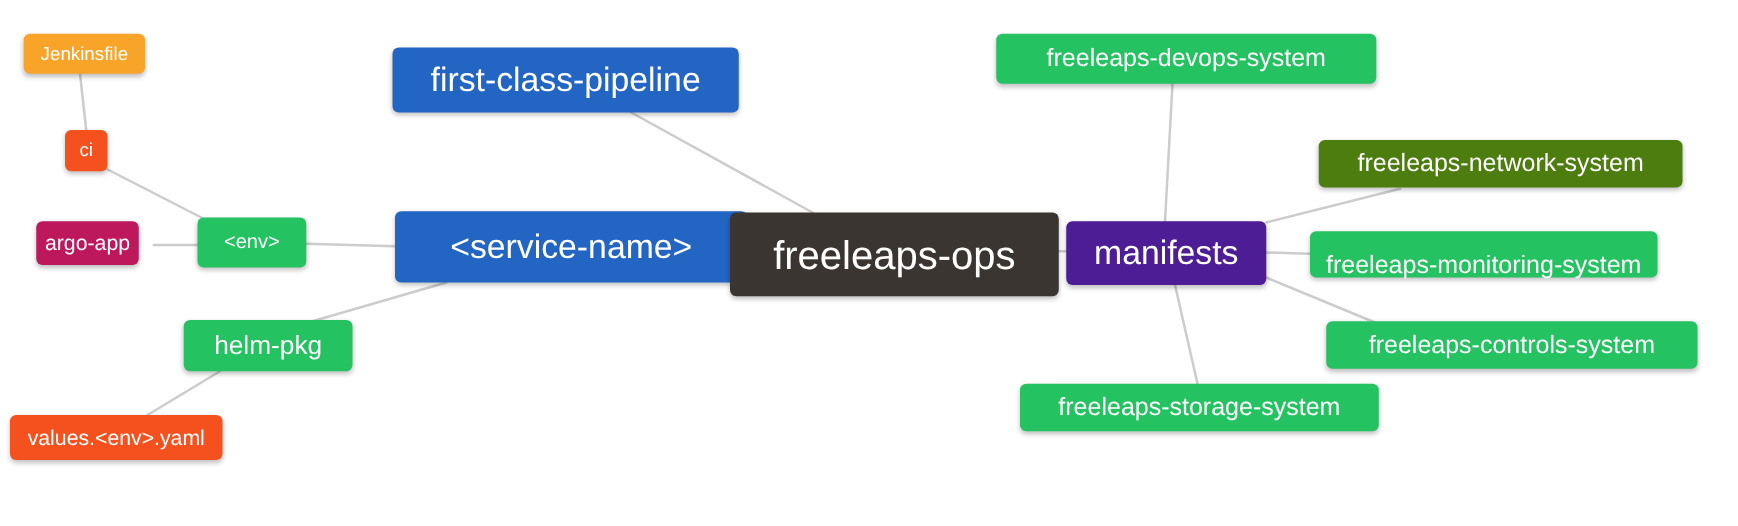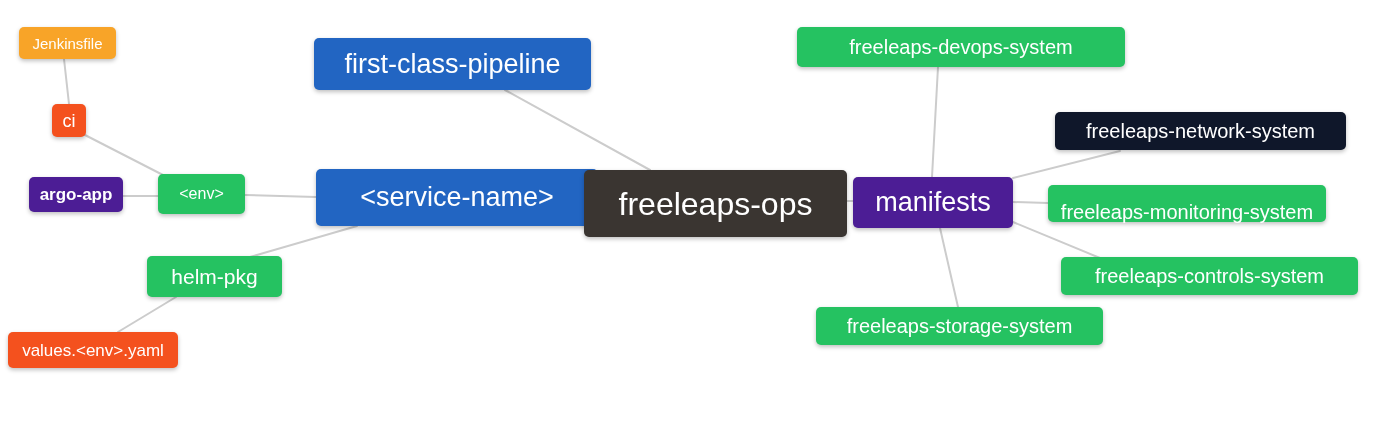--- a/index.html
+++ b/index.html
@@ -59,24 +59,24 @@
       <line x1="932" y1="177" x2="938" y2="67" stroke="#cccccc" stroke-width="2" stroke-linecap="round"></line>
       <line x1="1013" y1="178" x2="1120" y2="151" stroke="#cccccc" stroke-width="2" stroke-linecap="round"></line>
       <line x1="1013" y1="202" x2="1048" y2="203" stroke="#cccccc" stroke-width="2" stroke-linecap="round"></line>
       <line x1="1013" y1="222" x2="1100" y2="258" stroke="#cccccc" stroke-width="2" stroke-linecap="round"></line>
       <line x1="940" y1="228" x2="958" y2="307" stroke="#cccccc" stroke-width="2" stroke-linecap="round"></line>
     </svg>
 
 <div class="node" style="left: 19px; top: 27px; width: 97px; height: 32px; font-size: 15px; background: rgb(248, 164, 40);">
       <span>Jenkinsfile</span>
     </div>
-    <div class="node" style="left: 52px; top: 104px; width: 34px; height: 33px; font-size: 18px; background: rgb(244, 81, 30);">
+    <div class="node" style="left: 52px; top: 104px; width: 34px; height: 33px; font-size: 15px; background: rgb(244, 81, 30);">
       <span>ci</span>
     </div>
-    <div class="node" style="left: 29px; top: 177px; width: 94px; height: 35px; font-size: 17px; background: #4c1d95; font-weight: bold;">
+    <div class="node" style="left: 29px; top: 177px; width: 82px; height: 35px; font-size: 17px; background: #be185d;">
       <span>argo-app</span>
     </div>
     <div class="node" style="left: 158px; top: 174px; width: 87px; height: 40px; font-size: 16px; background: rgb(37, 194, 97);">
       <span>&lt;env&gt;</span>
     </div>
     <div class="node" style="left: 147px; top: 256px; width: 135px; height: 41px; font-size: 21px; background: rgb(37, 194, 97);">
       <span>helm-pkg</span>
     </div>
     <div class="node" style="left: 8px; top: 332px; width: 170px; height: 36px; font-size: 17px; background: rgb(244, 81, 30);">
       <span>values.&lt;env&gt;.yaml</span>
@@ -86,24 +86,24 @@
     </div>
     <div class="node" style="left: 316px; top: 169px; width: 282px; height: 57px; font-size: 27px; background: rgb(34, 101, 194);">
       <span>&lt;service-name&gt;</span>
     </div>
     <div class="node" style="left: 584px; top: 170px; width: 263px; height: 67px; font-size: 32px; background: rgb(58, 53, 49);">
       <span>freeleaps-ops</span>
     </div>
     <div class="node" style="left: 853px; top: 177px; width: 160px; height: 51px; font-size: 27px; background: #4c1d95;">
       <span>manifests</span>
     </div>
-    <div class="node" style="left: 797px; top: 27px; width: 328px; height: 40px; font-size: 20px; background: rgb(37, 194, 97);">
+    <div class="node" style="left: 797px; top: 27px; width: 304px; height: 40px; font-size: 20px; background: rgb(37, 194, 97);">
       <span>freeleaps-devops-system</span>
     </div>
-    <div class="node" style="left: 1055px; top: 112px; width: 291px; height: 38px; font-size: 20px; background: #0f172a; text-align: right;">
+    <div class="node" style="left: 1055px; top: 112px; width: 291px; height: 38px; font-size: 20px; background: #4d7c0f; text-align: right;">
       <span>freeleaps-network-system</span>
     </div>
     <div class="node" style="left: 1048px; top: 185px; width: 278px; height: 37px; font-size: 20px; background: rgb(37, 194, 97); align-items: flex-end;">
       <span>freeleaps-monitoring-system</span>
     </div>
     <div class="node" style="left: 1061px; top: 257px; width: 297px; height: 38px; font-size: 20px; background: rgb(37, 194, 97);">
       <span>freeleaps-controls-system</span>
     </div>
     <div class="node" style="left: 816px; top: 307px; width: 287px; height: 38px; font-size: 20px; background: rgb(37, 194, 97);">
       <span>freeleaps-storage-system</span>

